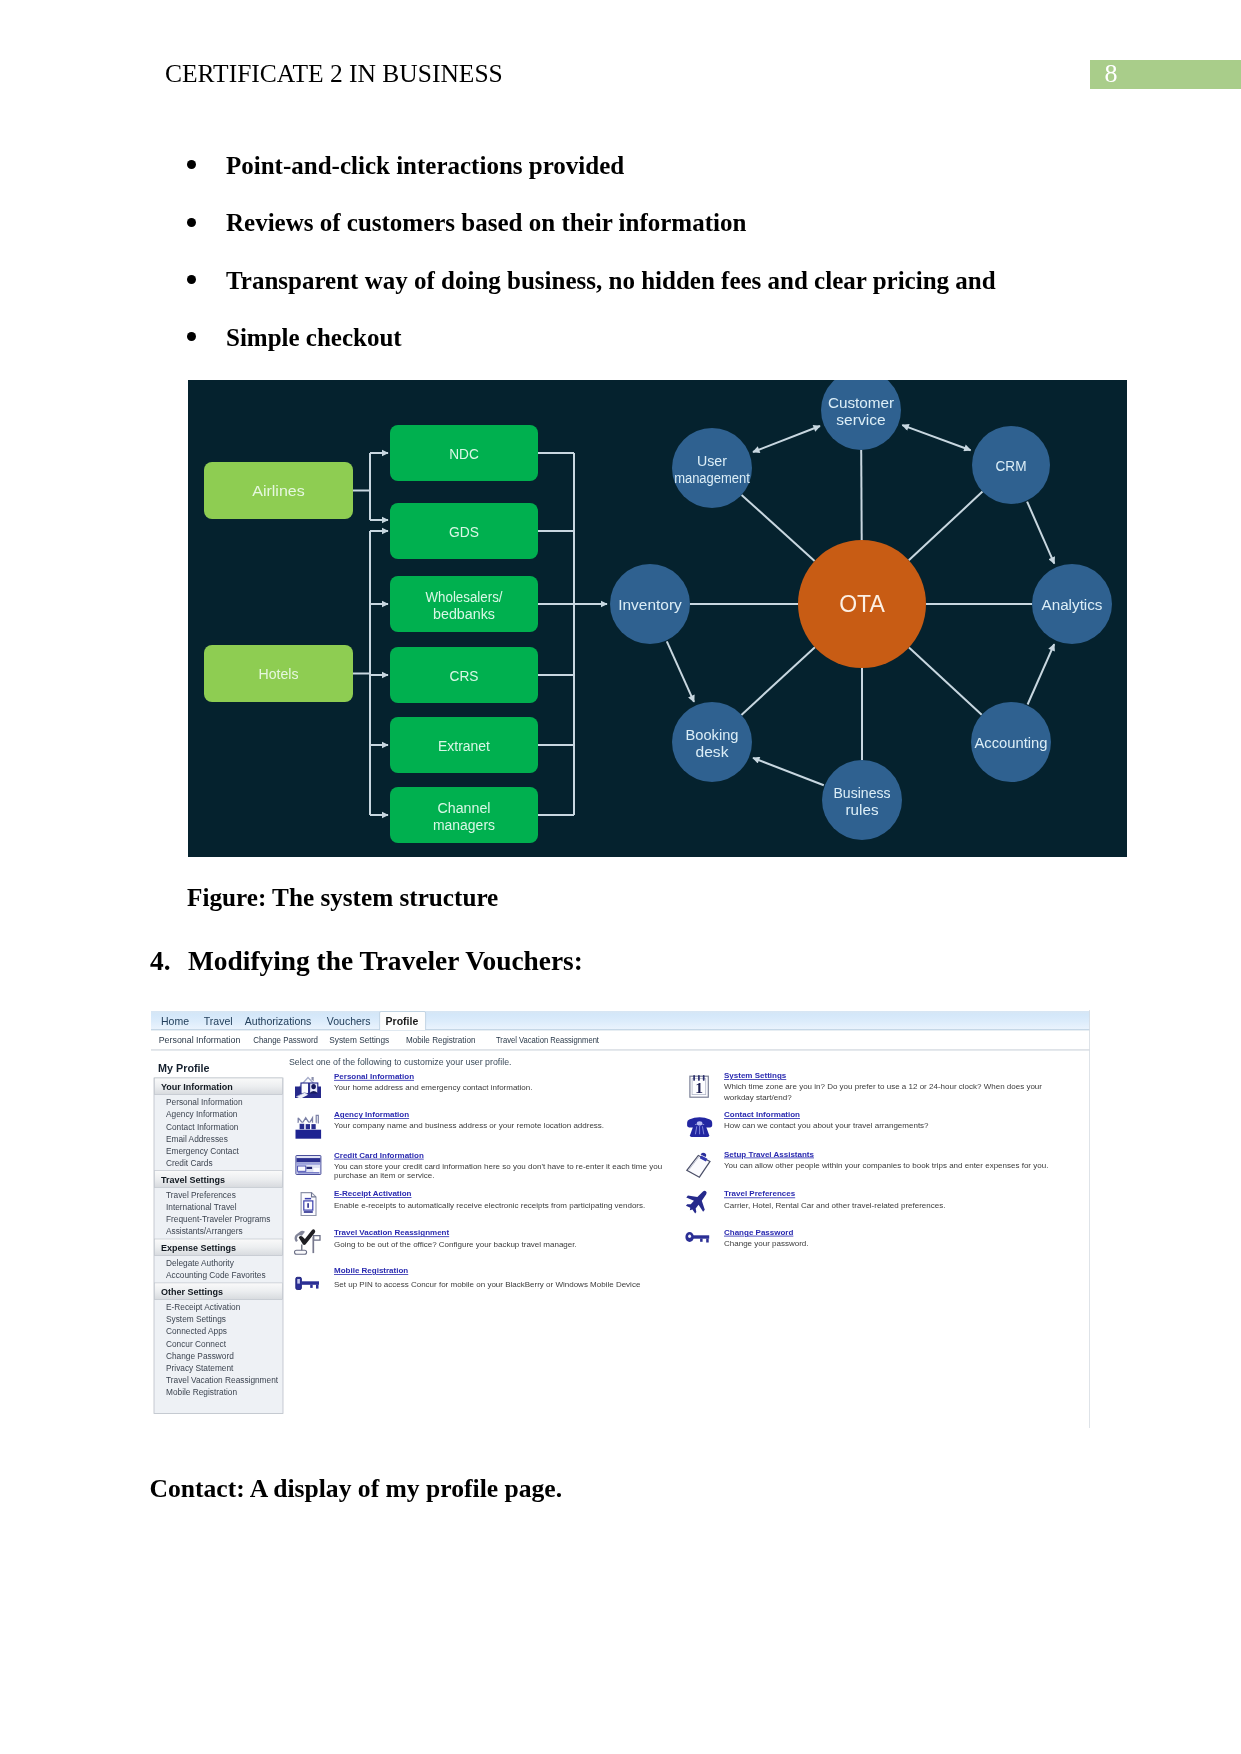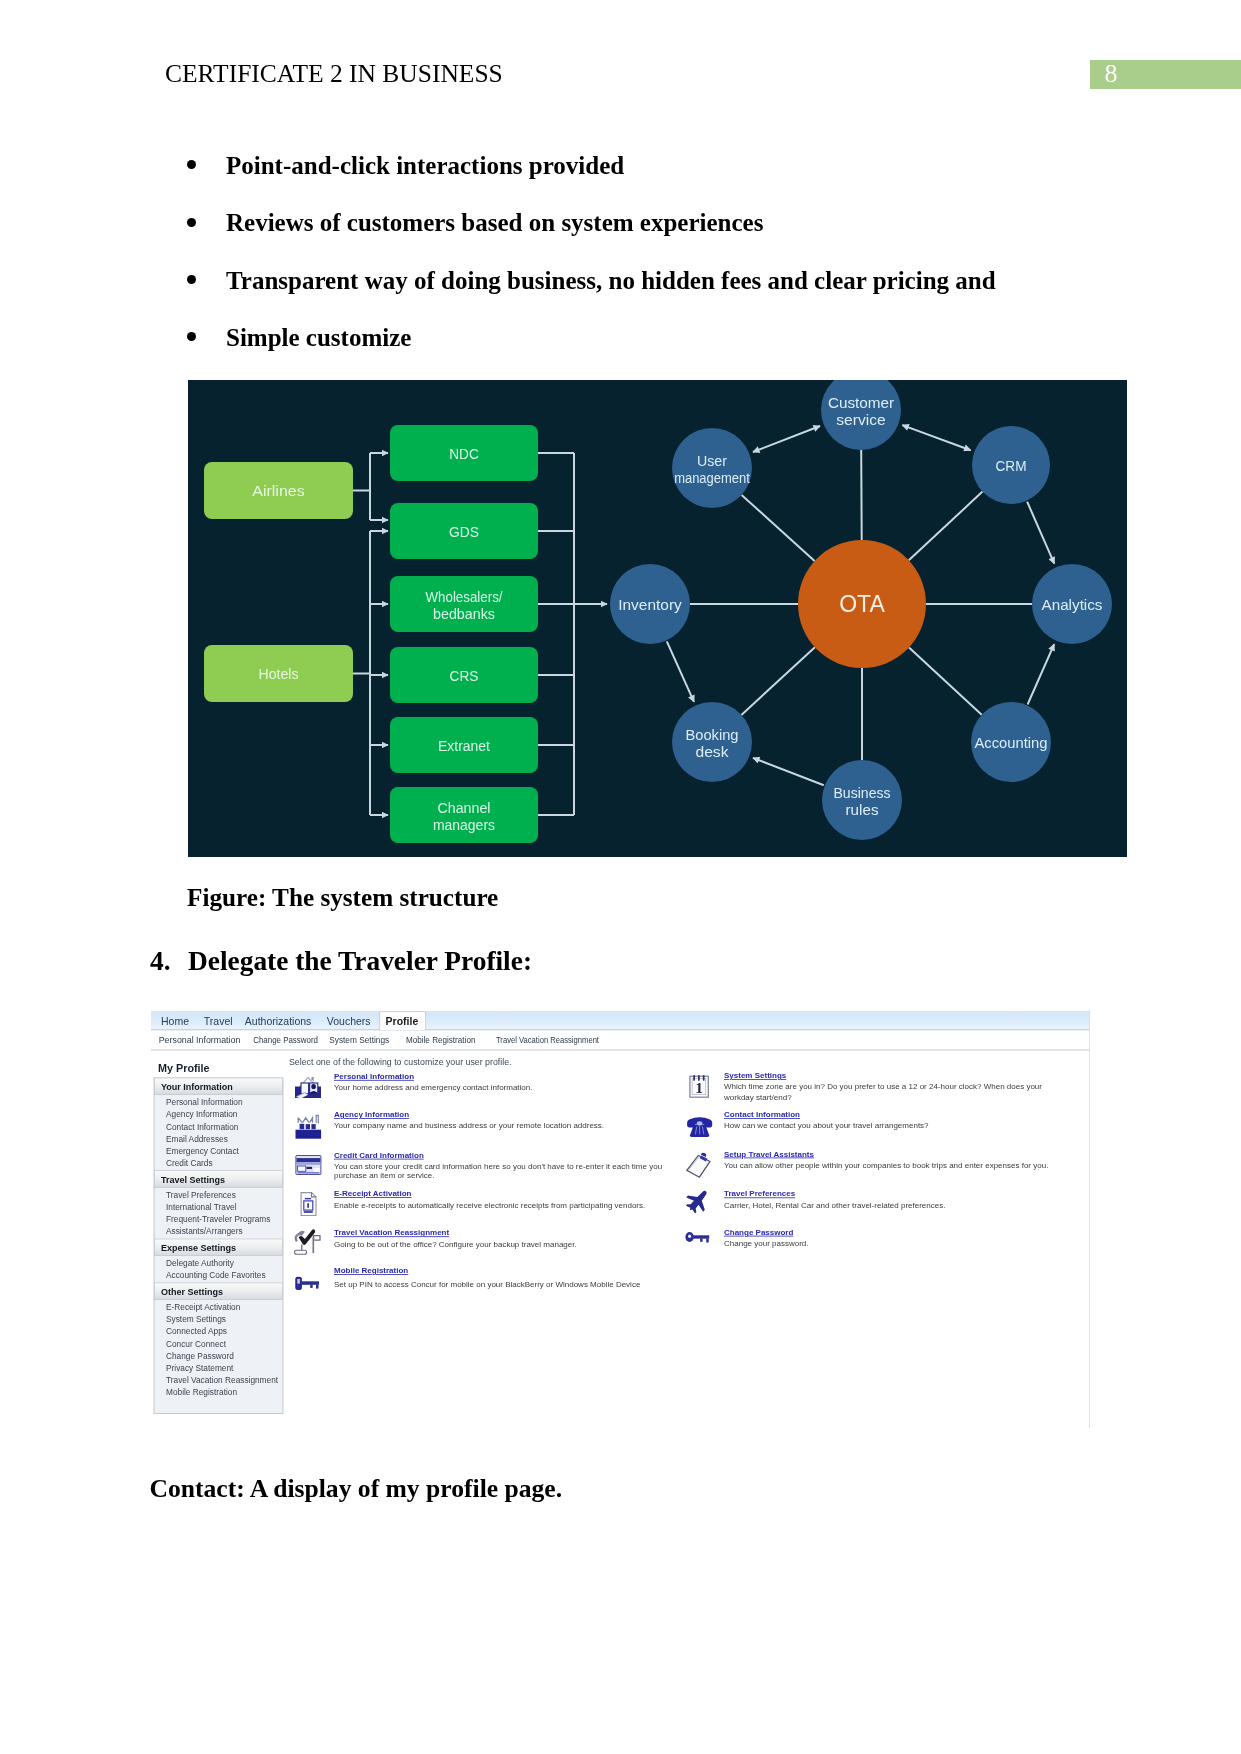--- a/index.html
+++ b/index.html
@@ -27,33 +27,33 @@
 <div class="page">
 <div id="hdr-title">CERTIFICATE 2 IN BUSINESS</div>
 <div id="pgbox"></div>
 <div id="pgnum">8</div>
 <div class="bullet-row" style="top:150.5px">
       <span class="bullet-mark"></span>
       <span class="bullet-text">Point-and-click interactions provided</span>
     </div>
 <div class="bullet-row" style="top:208px">
       <span class="bullet-mark"></span>
-      <span class="bullet-text">Reviews of customers based on system experiences</span>
+      <span class="bullet-text">Reviews of customers based on their information</span>
     </div>
 <div class="bullet-row" style="top:265.5px">
       <span class="bullet-mark"></span>
       <span class="bullet-text">Transparent way of doing business, no hidden fees and clear pricing and</span>
     </div>
 <div class="bullet-row" style="top:322.5px">
       <span class="bullet-mark"></span>
-      <span class="bullet-text">Simple customize</span>
+      <span class="bullet-text">Simple checkout</span>
     </div>
 <div id="fig1cap">Figure: The system structure</div>
 <div id="sec-num">4.</div>
-<div id="sec-title">Delegate the Traveler Profile:</div>
+<div id="sec-title">Modifying the Traveler Vouchers:</div>
 <div id="fig2cap">Contact: A display of my profile page.</div>
 <div id="fig1"><svg width="939" height="477" viewBox="0 0 939 477" xmlns="http://www.w3.org/2000/svg">
 <rect x="0" y="0" width="939" height="477" fill="#05222e"></rect>
 <defs>
           <marker id="ar" viewBox="0 0 10 10" refX="9" refY="5" markerWidth="6.2" markerHeight="3.6" orient="auto-start-reverse">
             <path d="M 0 0 L 10 5 L 0 10 z" fill="#c8d7e0"></path>
           </marker>
           <marker id="ars" viewBox="0 0 10 10" refX="9" refY="5" markerWidth="3.5" markerHeight="4" orient="auto-start-reverse">
             <path d="M 0 0 L 10 5 L 0 10 z" fill="#c8d7e0"></path>
           </marker>

